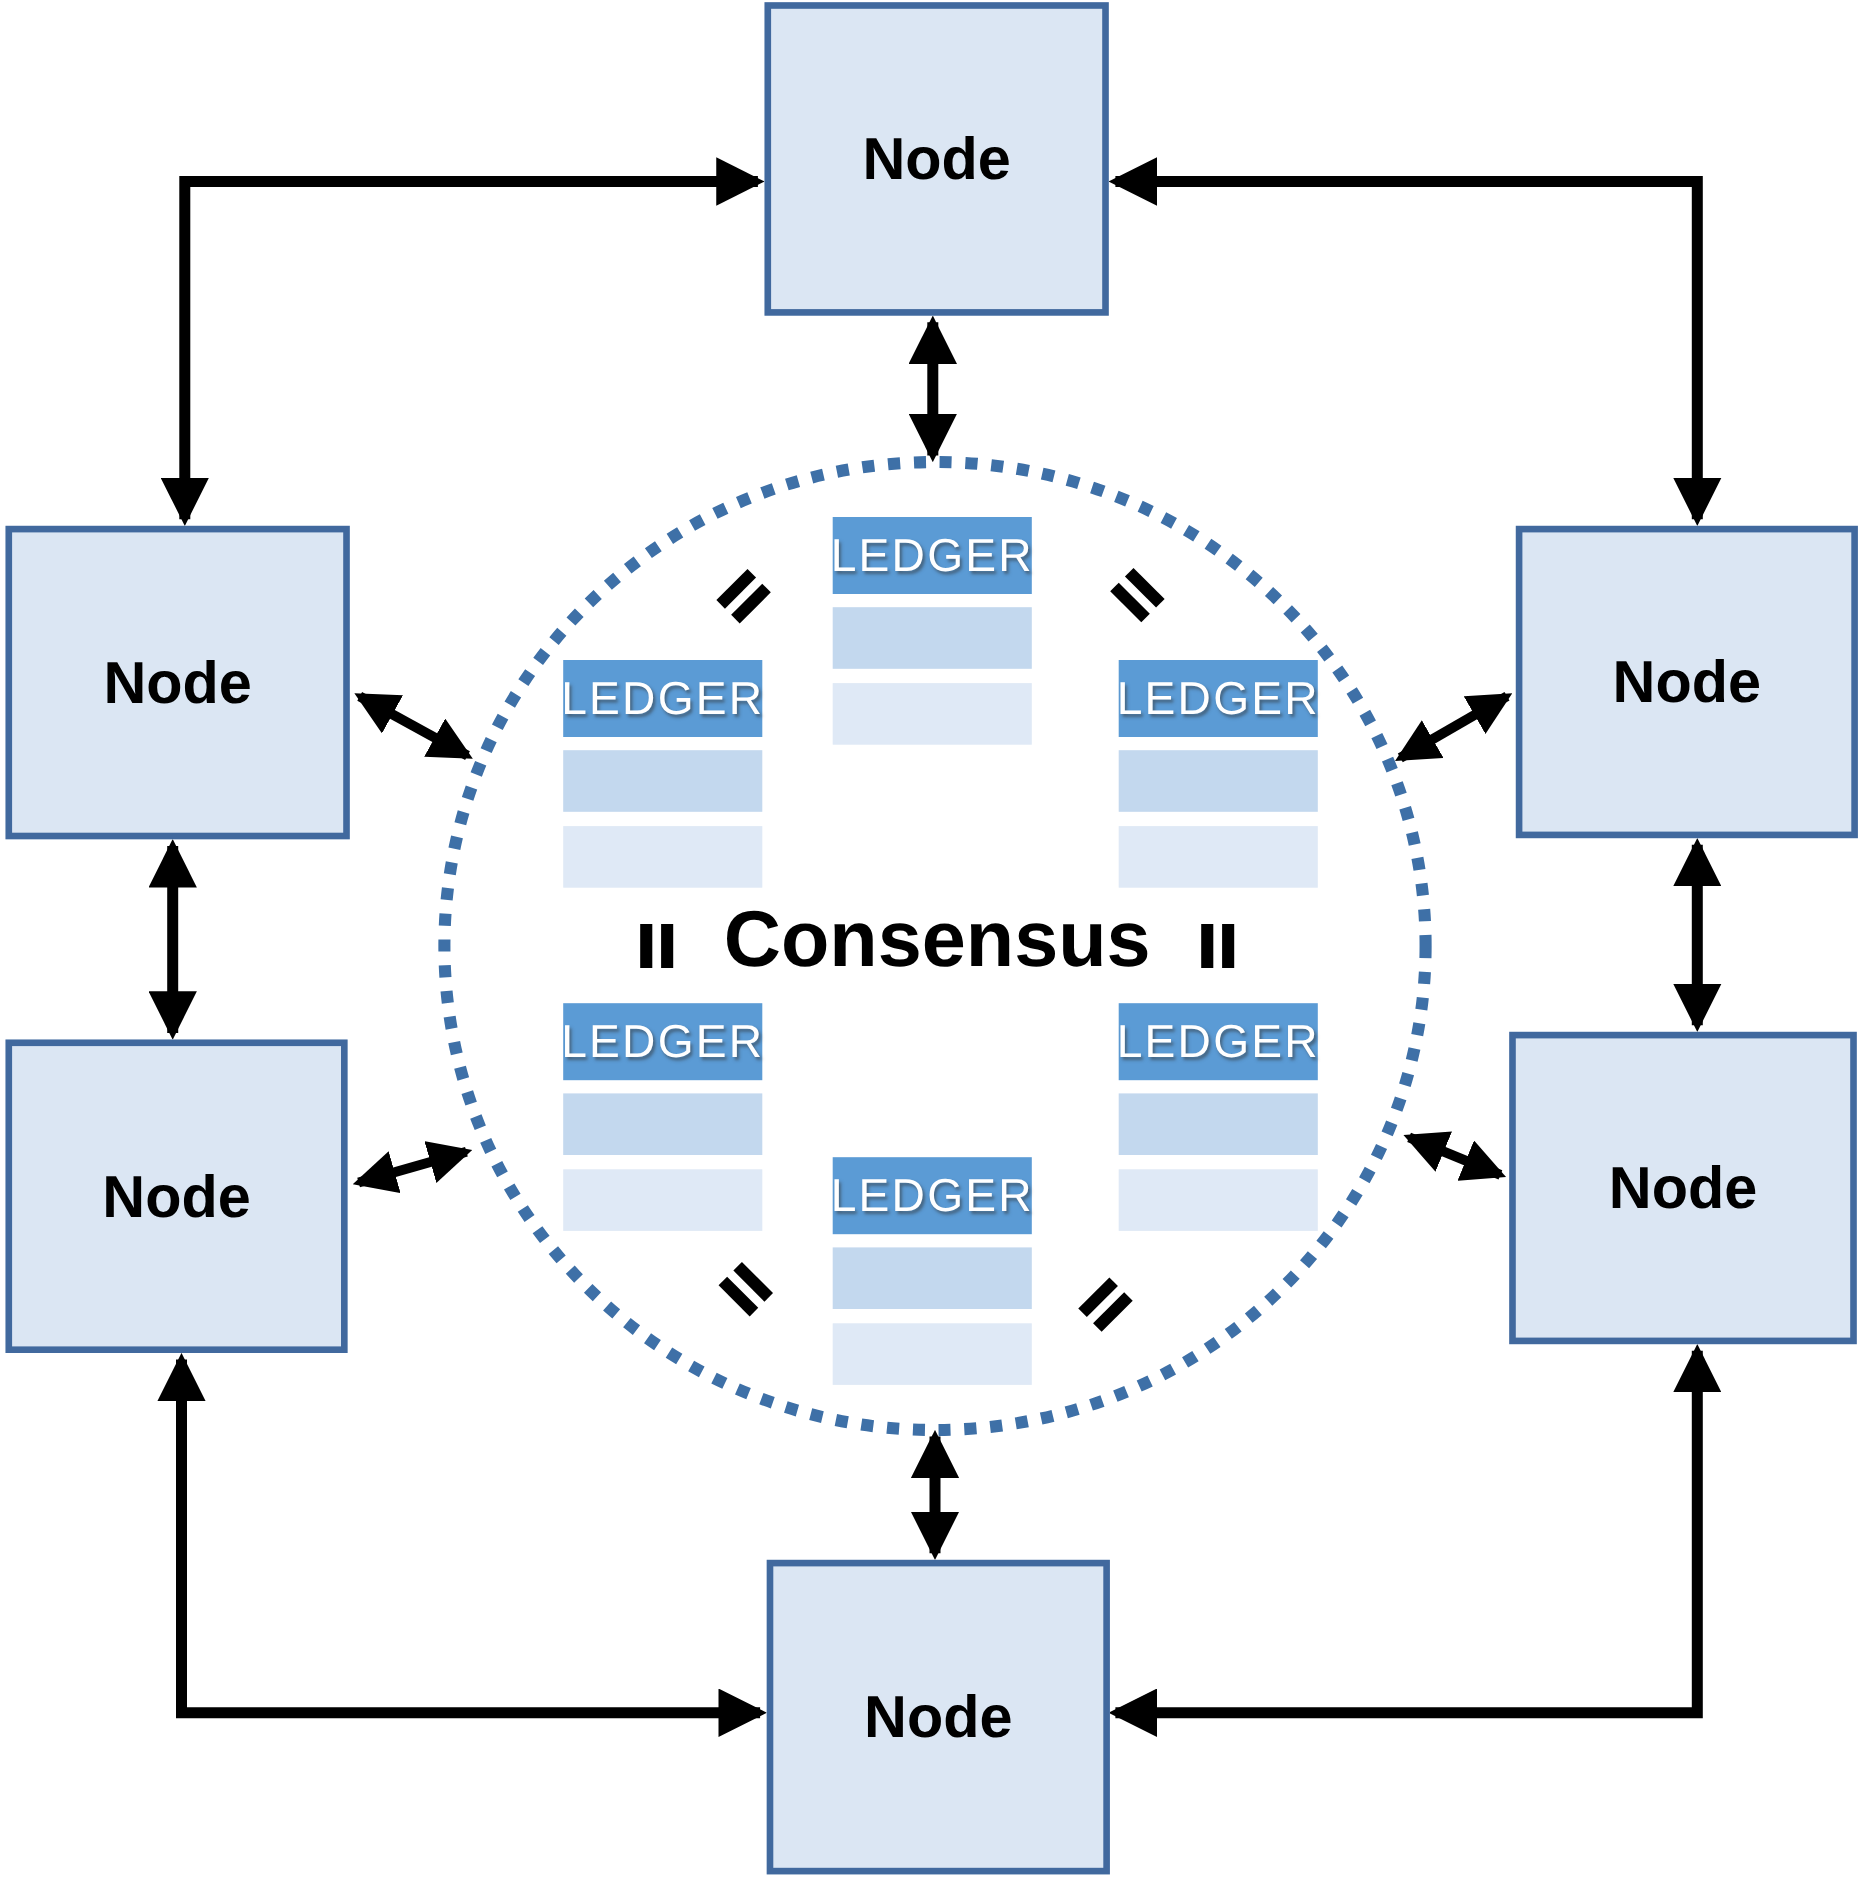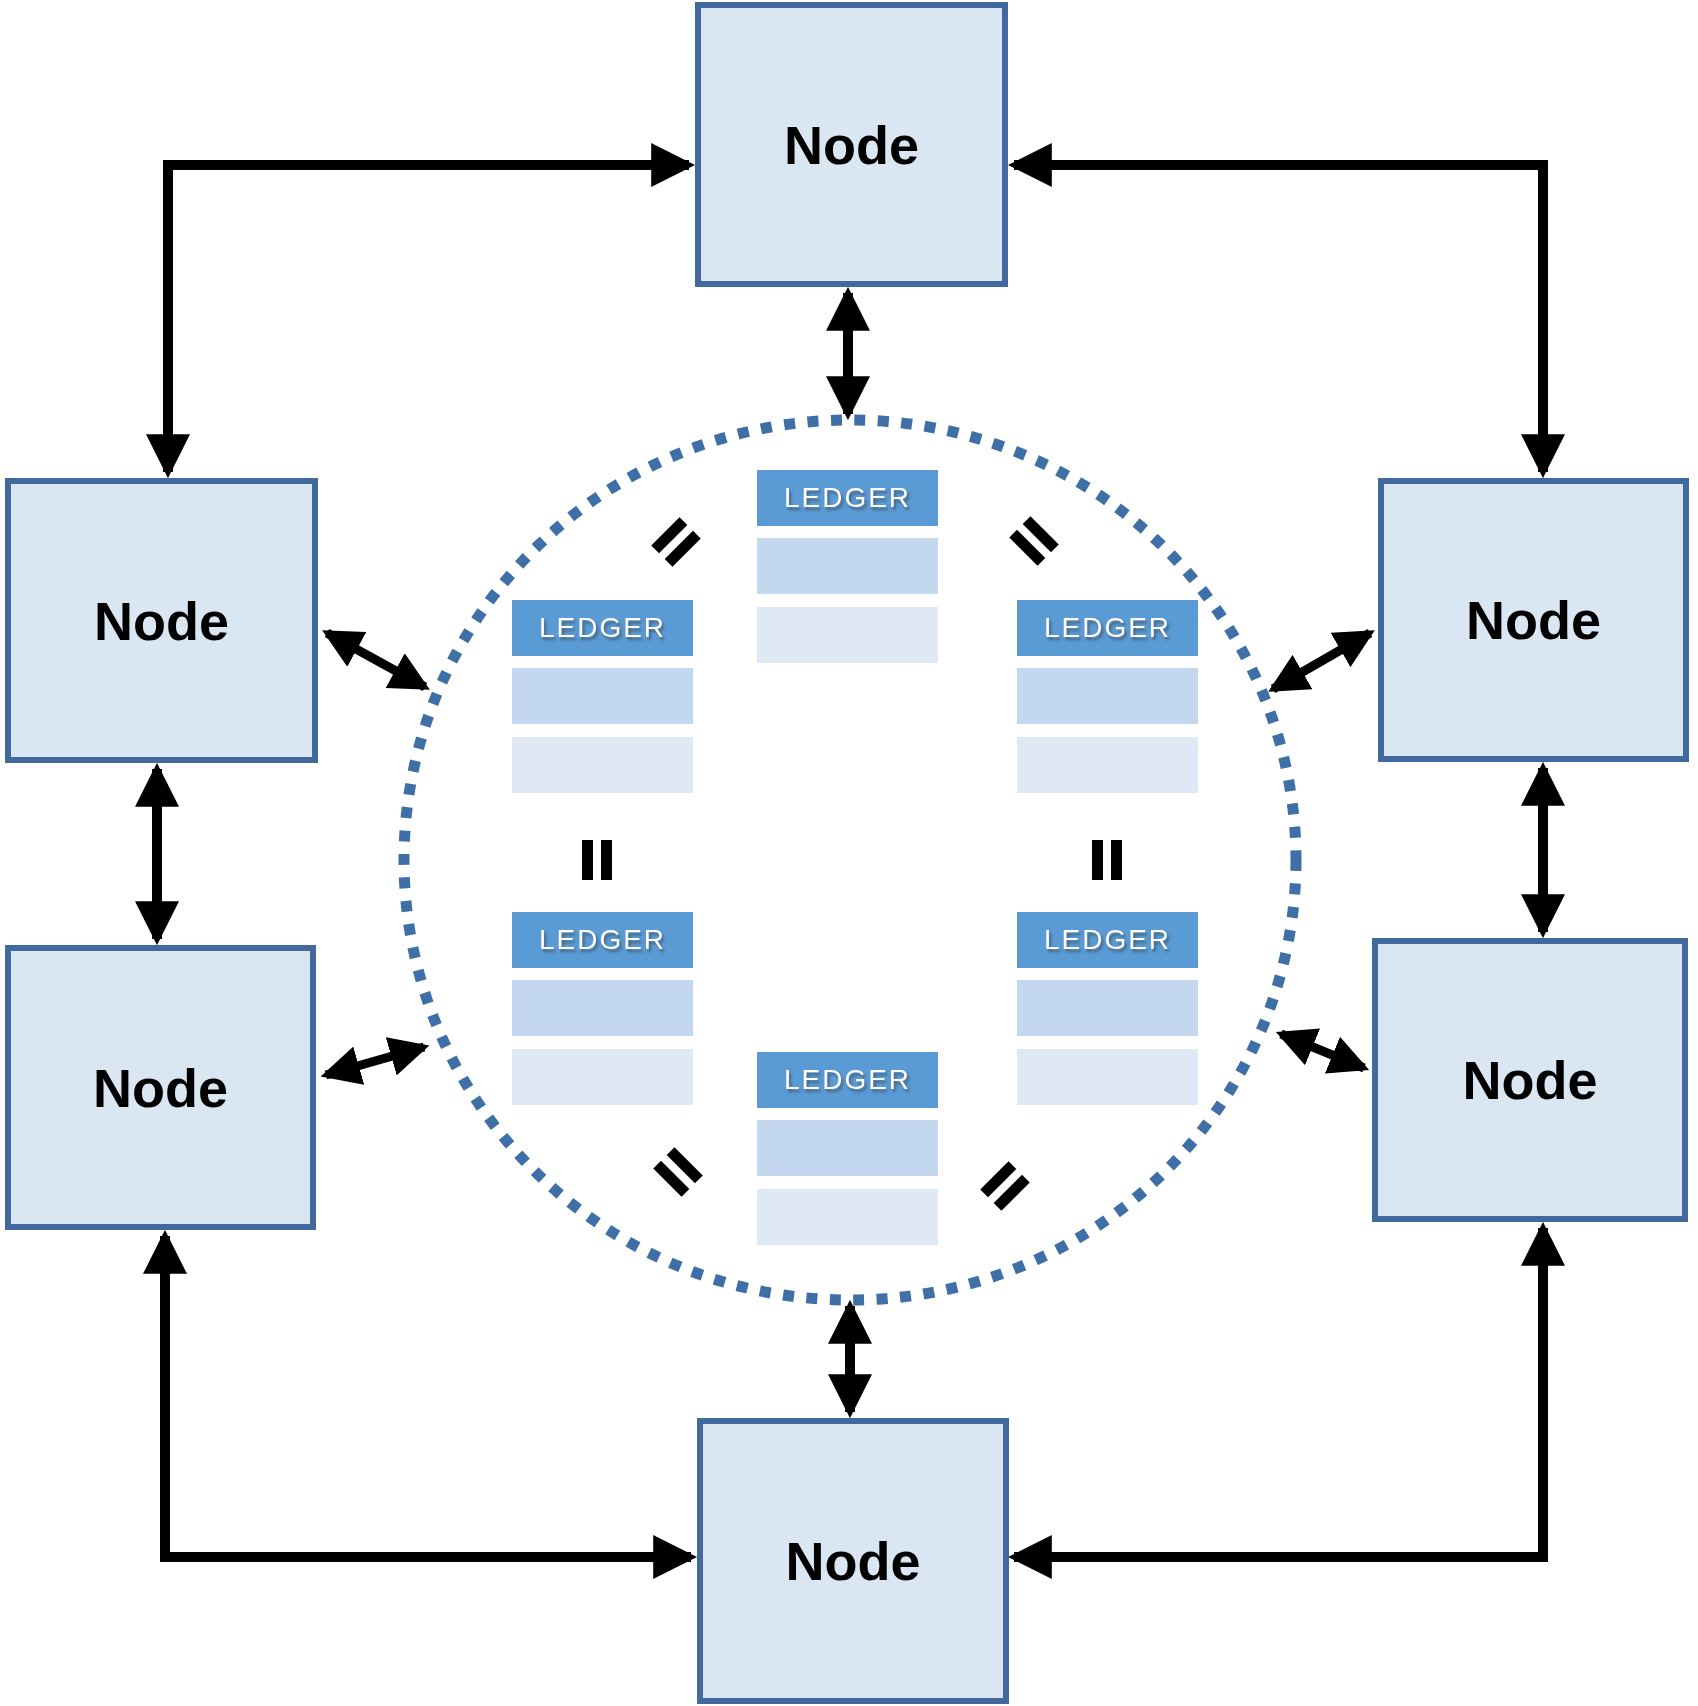--- a/index.html
+++ b/index.html
@@ -17,24 +17,24 @@
     background:var(--node-fill,#dbe6f3);
     border:6px solid var(--node-border,#41699e);
     display:flex;align-items:center;justify-content:center;
   }
   .node-label{
     font-size:54px;font-weight:bold;color:var(--node-text,#000);
     letter-spacing:0px;line-height:1;
   }
   .ledger{position:absolute;width:181px;}
   .ledger-header{
-    height:56px;background:var(--ledger-header,#5b9bd5);
+    height:70px;background:var(--ledger-header,#5b9bd5);
     display:flex;align-items:center;justify-content:center;
     color:var(--ledger-header-text,#fff);
-    font-size:28px;letter-spacing:2px;line-height:1;
+    font-size:42px;letter-spacing:2px;line-height:1;
     text-shadow:2px 3px 3px rgba(50,50,50,0.55);
   }
   .ledger-row{height:56px;}
   .ledger-row.medium{margin-top:12px;background:var(--ledger-row-medium,#c3d8ee);}
   .ledger-row.light{margin-top:13px;background:var(--ledger-row-light,#dfe9f6);}
   .eq{
     position:absolute;width:40px;height:30px;
   }
   .eq .bar{
     position:absolute;left:0;width:40px;height:11px;
@@ -71,20 +71,21 @@
     <line x1="1543" y1="768" x2="1543" y2="932" stroke="currentColor" stroke-width="10" marker-start="url(#ah)" marker-end="url(#ah)"></line>
 
     <line x1="848" y1="293" x2="848" y2="414" stroke="currentColor" stroke-width="10" marker-start="url(#ah)" marker-end="url(#ah)"></line>
     <line x1="850" y1="1306" x2="850" y2="1412" stroke="currentColor" stroke-width="10" marker-start="url(#ah)" marker-end="url(#ah)"></line>
     <line x1="327" y1="633" x2="425" y2="687" stroke="currentColor" stroke-width="9" marker-start="url(#ah)" marker-end="url(#ah)"></line>
     <line x1="326" y1="1075" x2="424" y2="1047" stroke="currentColor" stroke-width="9" marker-start="url(#ah)" marker-end="url(#ah)"></line>
     <line x1="1370" y1="633" x2="1273" y2="689" stroke="currentColor" stroke-width="9" marker-start="url(#ah)" marker-end="url(#ah)"></line>
     <line x1="1364" y1="1068" x2="1281" y2="1034" stroke="currentColor" stroke-width="9" marker-start="url(#ah)" marker-end="url(#ah)"></line>
   </svg>
 
+  <div class="consensus">Consensus</div>
 
 <div class="node-box" style="left: 695px; top: 2px; width: 313px; height: 285px;">
       <span class="node-label">Node</span>
     </div>
     <div class="node-box" style="left: 5px; top: 478px; width: 313px; height: 285px;">
       <span class="node-label">Node</span>
     </div>
     <div class="node-box" style="left: 1378px; top: 478px; width: 311px; height: 284px;">
       <span class="node-label">Node</span>
     </div>

